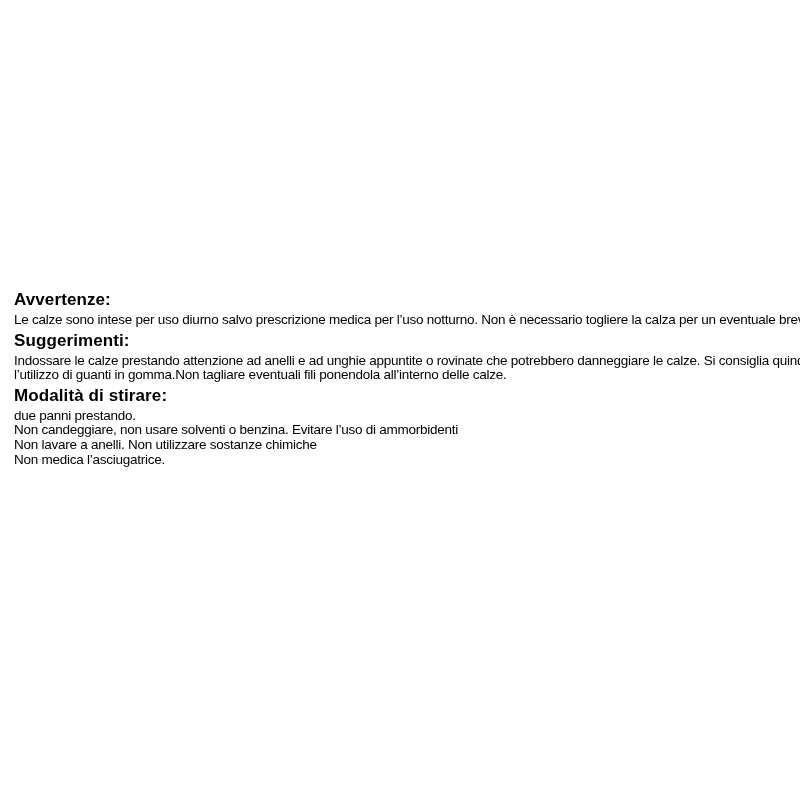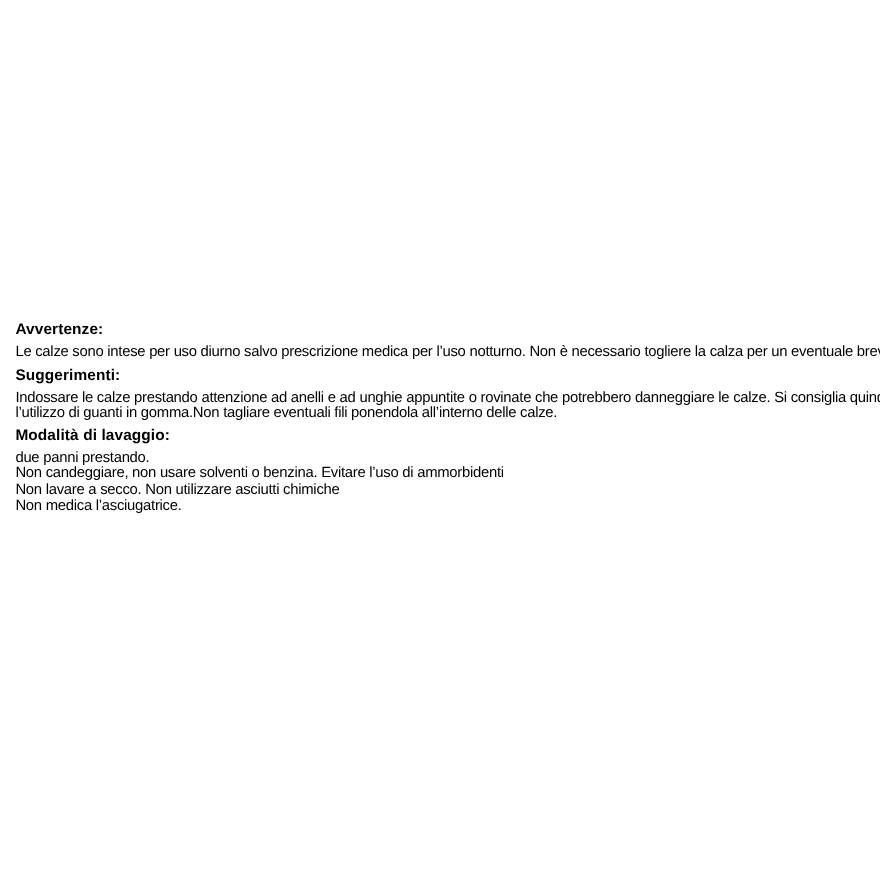--- a/index.html
+++ b/index.html
@@ -16,21 +16,21 @@
     overflow: hidden;
     position: relative;
   }
   .doc {
     position: absolute;
     left: 14px;
     top: 287px;
     width: 780px;
   }
   .section-heading {
-    font-size: 14px;
+    font-size: 17px;
     font-weight: bold;
     line-height: 15px;
     margin: 5px 0 6px 0;
     letter-spacing: 0.1px;
     white-space: nowrap;
   }
   .line {
     font-size: 13.5px;
     font-weight: normal;
     line-height: 14.6px;
@@ -48,20 +48,20 @@
     <div class="line">Le calze sono intese per uso diurno salvo prescrizione medica per l’uso notturno. Non è necessario togliere la calza per un eventuale breve</div>
   </section>
 
   <section>
     <h2 class="section-heading">Suggerimenti:</h2>
     <div class="line">Indossare le calze prestando attenzione ad anelli e ad unghie appuntite o rovinate che potrebbero danneggiare le calze. Si consiglia quindi</div>
     <div class="line">l’utilizzo di guanti in gomma.Non tagliare eventuali fili ponendola all’interno delle calze.</div>
   </section>
 
   <section>
-    <h2 class="section-heading">Modalità di lavaggio:</h2>
+    <h2 class="section-heading">Modalità di stirare:</h2>
     <div class="line">due panni prestando.</div>
     <div class="line">Non candeggiare, non usare solventi o benzina. Evitare l’uso di ammorbidenti</div>
-    <div class="line">Non lavare a secco. Non utilizzare asciutti chimiche</div>
+    <div class="line">Non lavare a anelli. Non utilizzare sostanze chimiche</div>
     <div class="line">Non medica l’asciugatrice.</div>
   </section>
 
 </main>
 
 </body></html>

